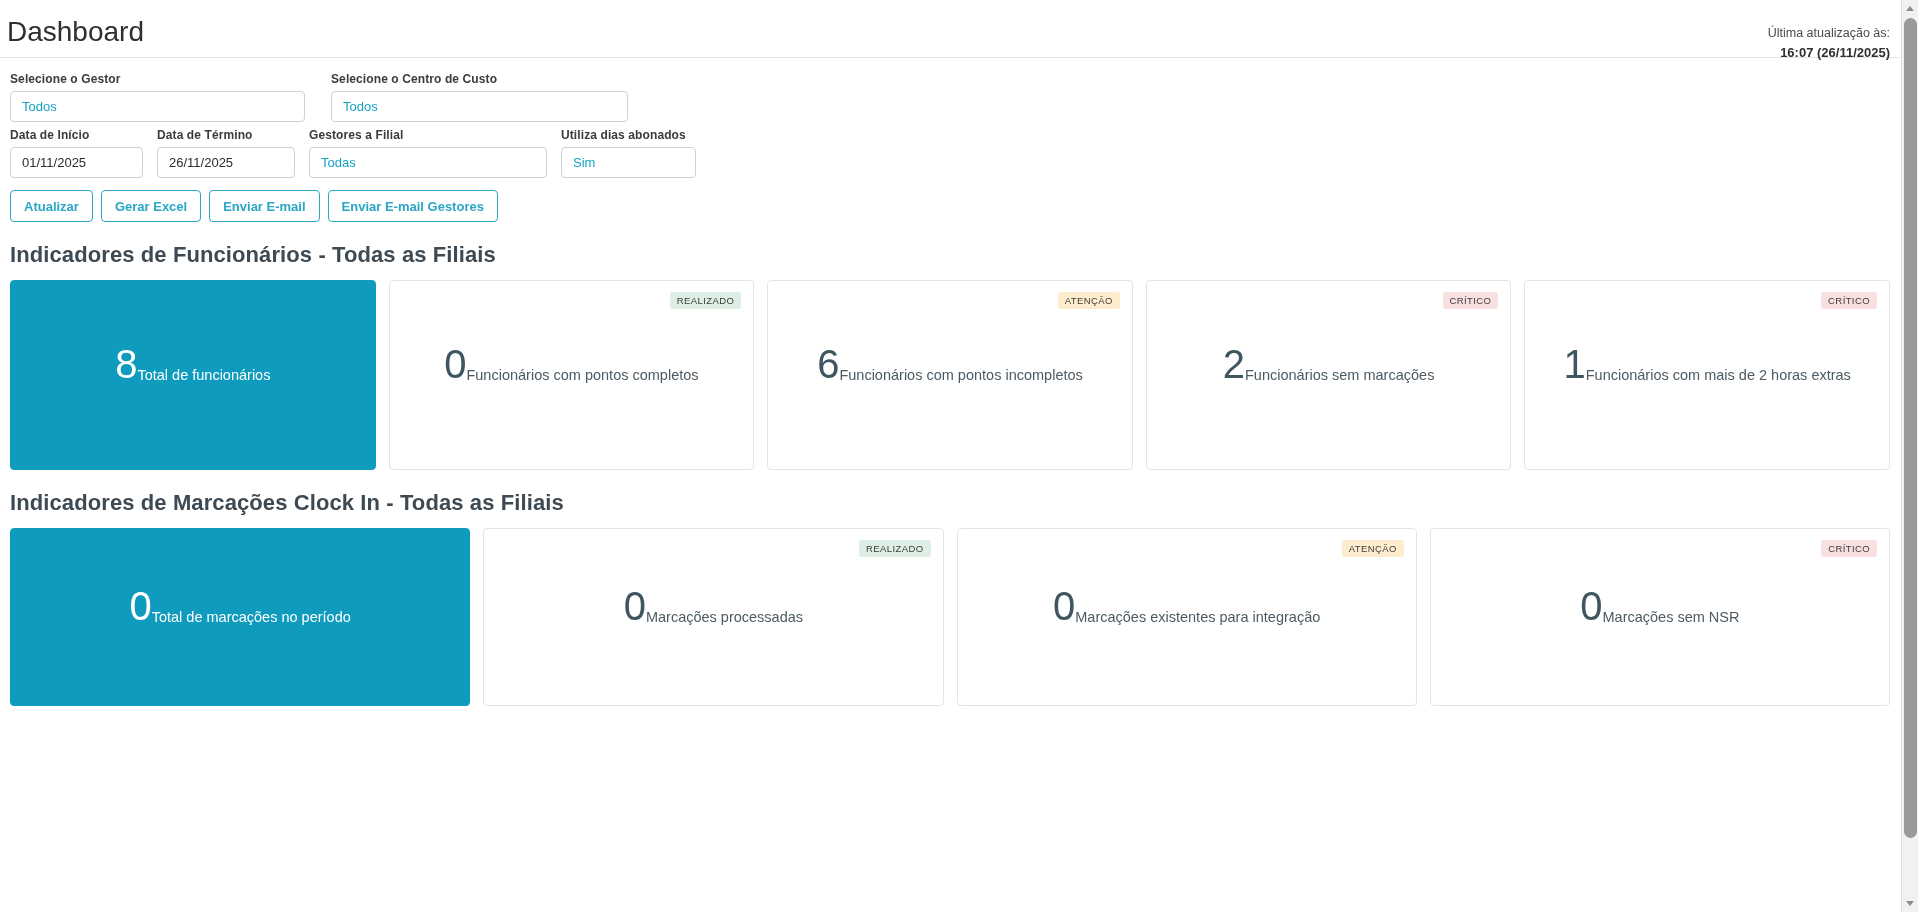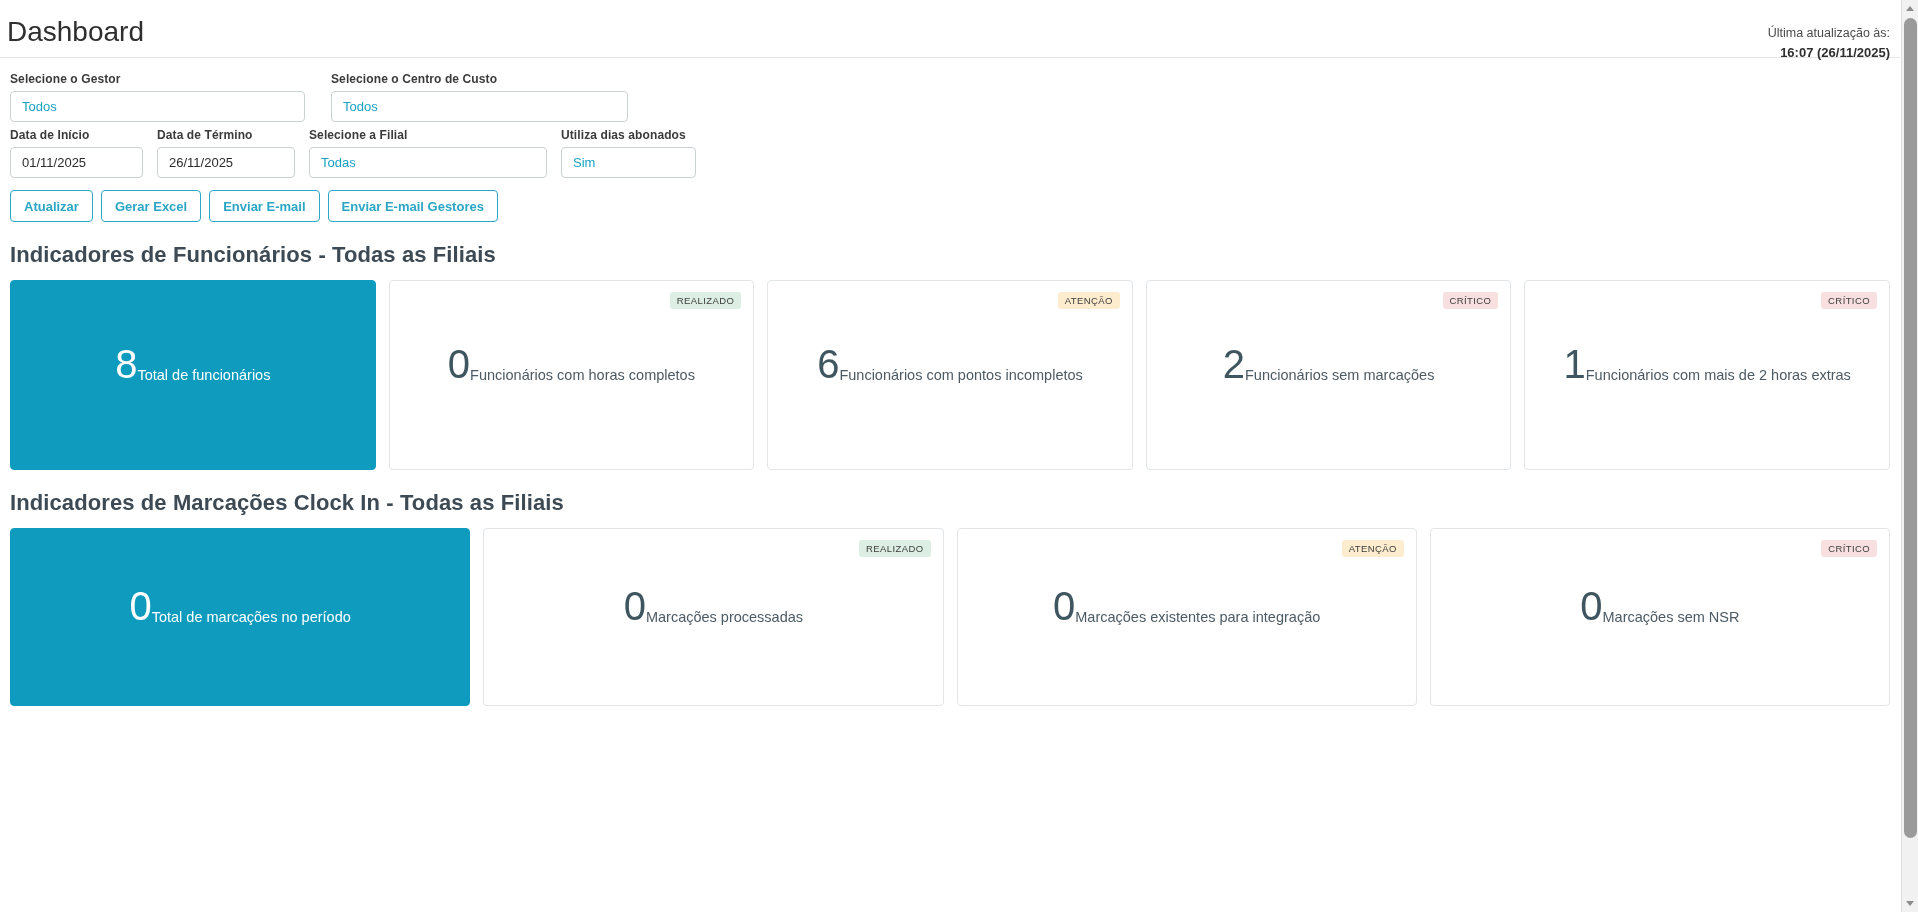--- a/index.html
+++ b/index.html
@@ -265,21 +265,21 @@
             <span class="val-dark">01/11/2025</span>
           </div>
         </div>
         <div class="field">
           <span class="field-label">Data de Término</span>
           <div class="field-input w-termino">
             <span class="val-dark">26/11/2025</span>
           </div>
         </div>
         <div class="field">
-          <span class="field-label">Selecione a Filial</span>
+          <span class="field-label">Gestores a Filial</span>
           <div class="field-input w-filial">
             <span class="val-teal">Todas</span>
           </div>
         </div>
         <div class="field">
           <span class="field-label">Utiliza dias abonados</span>
           <div class="field-input w-abonados">
             <span class="val-teal">Sim</span>
           </div>
         </div>
@@ -297,21 +297,21 @@
     <div class="card-row row1">
 
       <div class="card primary">
         <div class="card-value">8</div>
         <div class="card-label">Total de funcionários</div>
       </div>
 
       <div class="card">
         <span class="badge realizado">REALIZADO</span>
         <div class="card-value">0</div>
-        <div class="card-label">Funcionários com horas completos</div>
+        <div class="card-label">Funcionários com pontos completos</div>
       </div>
 
       <div class="card">
         <span class="badge atencao">ATENÇÃO</span>
         <div class="card-value">6</div>
         <div class="card-label">Funcionários com pontos incompletos</div>
       </div>
 
       <div class="card">
         <span class="badge critico">CRÍTICO</span>

